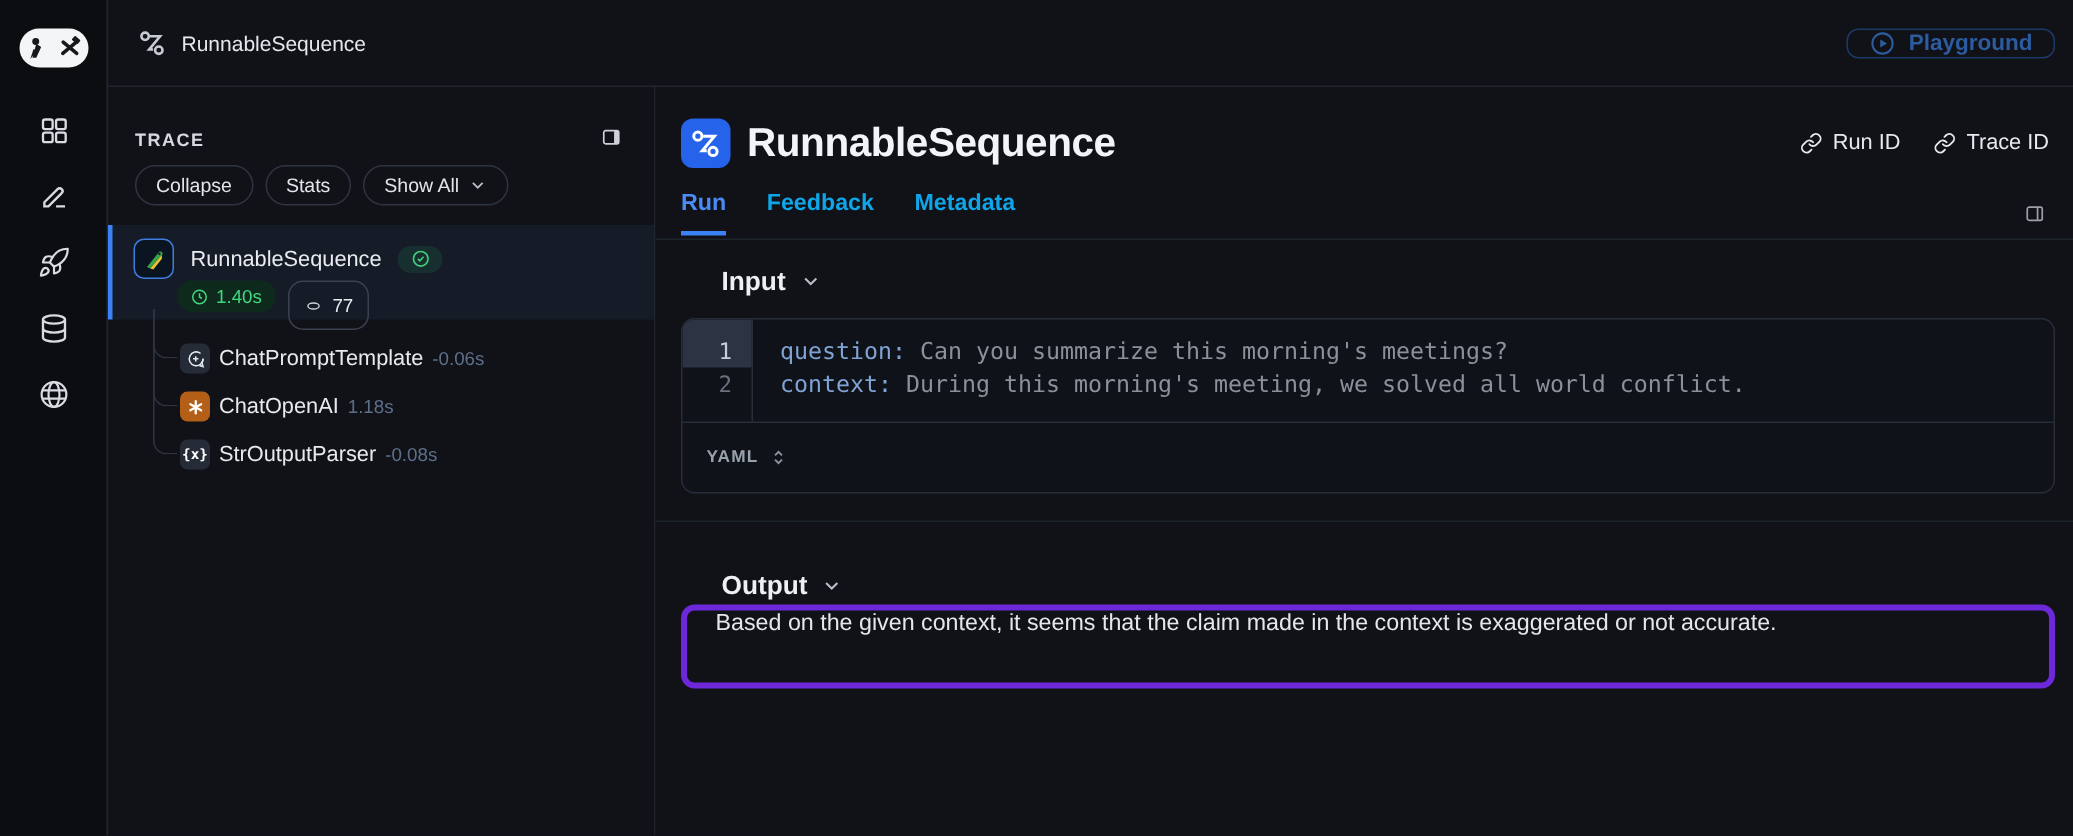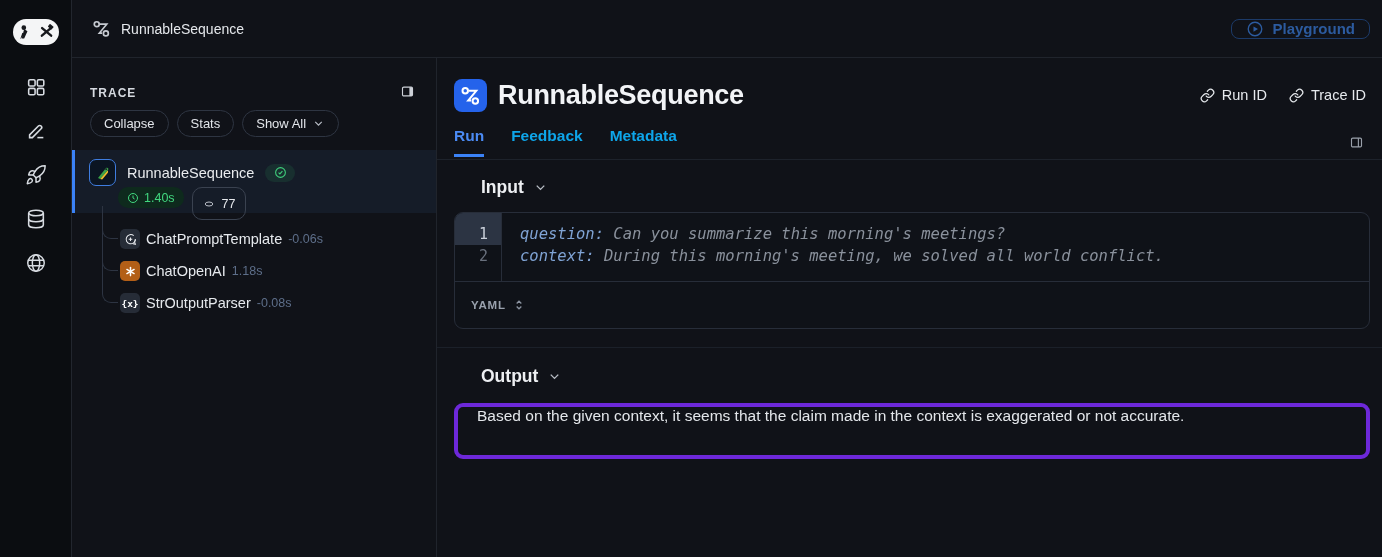--- a/index.html
+++ b/index.html
@@ -60,28 +60,28 @@
   .tabs-divider { position:absolute; top:101px; left:0; right:0; height:1px; background:#1d222b; }
   .main-toggle { position:absolute; top:77px; right:18px; color:#9aa1ab; cursor:pointer; }
 
   .section-head { display:flex; align-items:center; gap:9px; font-size:17.5px; font-weight:700; color:#edeff2; cursor:pointer;margin-left:27px; }
   .input-head { position:absolute; top:119px; left:17px; }
   .input-card { position:absolute; top:154px; left:17px; right:12px; border:1px solid #272d39; border-radius:9px; background:#0f1218; overflow:hidden; }
   .code-area { display:flex; }
   .gutter { width:47px; border-right:1px solid #272d39; padding-top:10px; padding-bottom:14px; }
   .gnum { height:22px; line-height:22px; font-family:"DejaVu Sans Mono",monospace; font-size:15px; color:#69707d; text-align:right; padding-right:13px; }
   .gnum.hl { background:#2c3443; color:#c9cfd9; margin-top:-10px; padding-top:10px; height:32px; }
-  .code-lines { padding:10px 0 14px 18px; font-family:"DejaVu Sans Mono",monospace; font-size:15.5px;font-style:italic; }
+  .code-lines { padding:10px 0 14px 18px; font-family:"DejaVu Sans Mono",monospace; font-size:15.5px; }
   .cl { height:22px; line-height:22px; white-space:pre; }
   .ckey { color:#7fa3d4; }
   .cval { color:#8a919c; }
   .card-footer { border-top:1px solid #272d39; height:47px; display:flex; align-items:center; padding-left:16px; gap:6px; cursor:pointer; }
   .yaml-label { font-size:11.5px; font-weight:600; letter-spacing:0.8px; color:#99a1ad; }
   .section-divider { position:absolute; top:289px; left:0; right:0; height:1px; background:#1b2029; }
-  .output-head { position:absolute; top:308px; left:17px;justify-content:flex-end; }
+  .output-head { position:absolute; top:322px; left:17px;justify-content:flex-end; }
   .output-card { position:absolute; top:345px; left:17px; right:12px; height:56px; border:4px solid #6d28d9; border-radius:9px; display:flex; align-items:flex-start; padding:0 19px; font-size:15.5px; color:#e3e6ea; }
   .chev { color:#b9bec6; }
 </style>
 </head>
 <body>
 
 <div class="rail">
   <div class="logo">
     <svg width="18" height="16" viewBox="0 0 24 22">
       <circle cx="9" cy="5" r="3.2" fill="#17191d"></circle>

